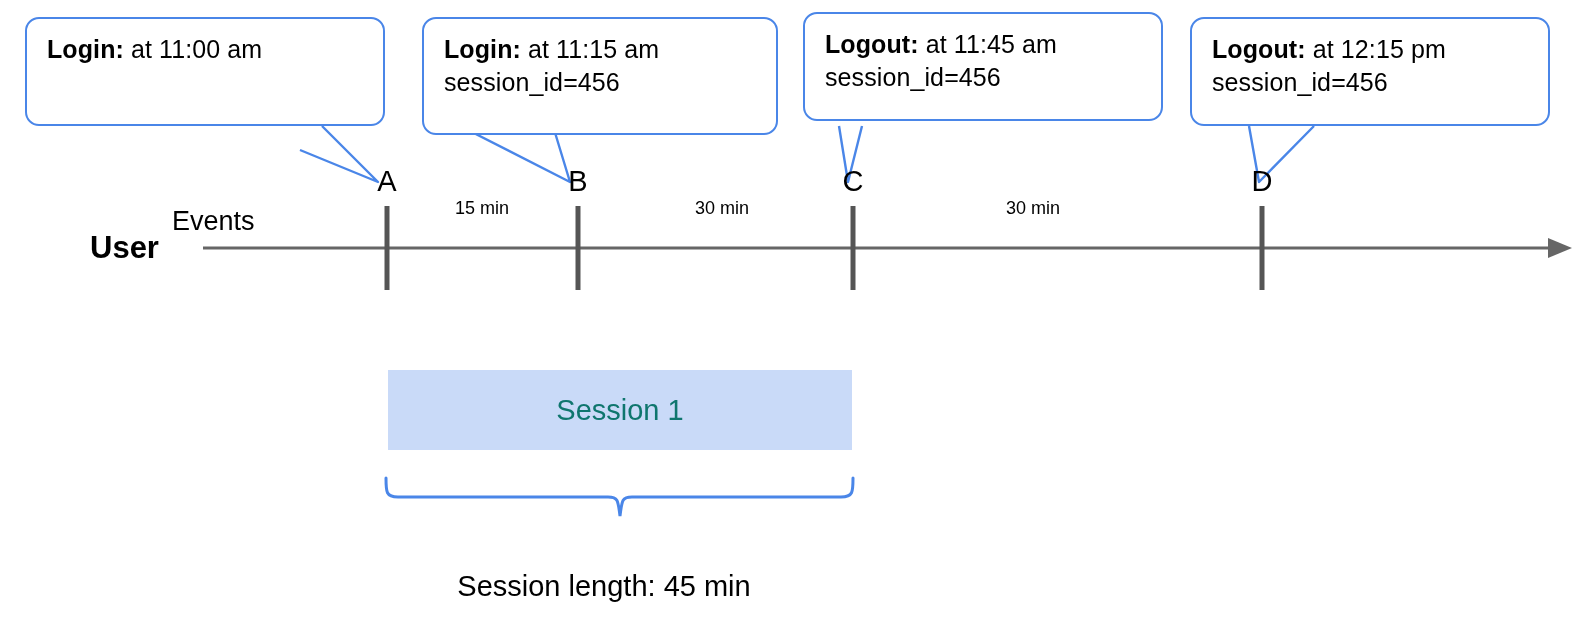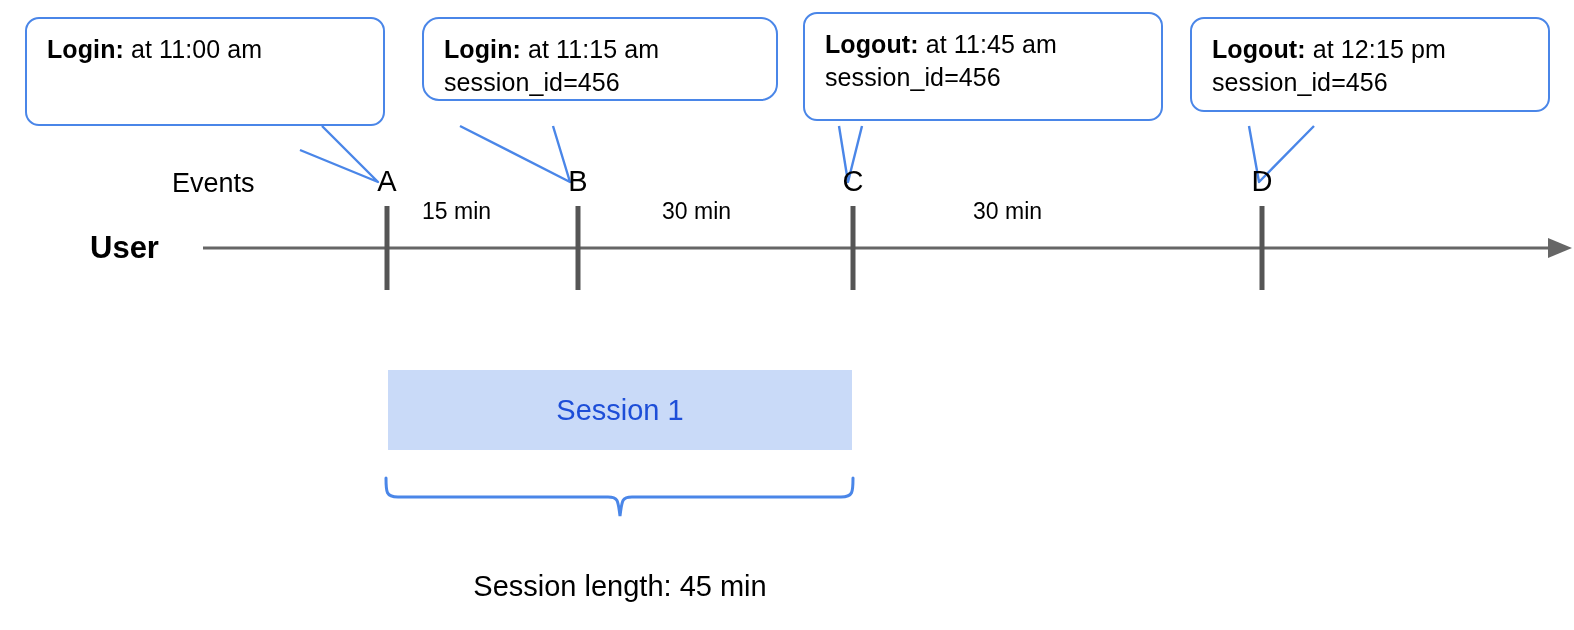--- a/index.html
+++ b/index.html
@@ -55,44 +55,46 @@
     font-size: 31px;
     white-space: nowrap;
     z-index: 2;
     font-weight: bold;
   }
   .events-label {
     position: absolute;
     font-size: 27px;
     white-space: nowrap;
     z-index: 2;
+    margin-top: 38px;
   }
   .tick-label {
     position: absolute;
     font-size: 29px;
     text-align: center;
     white-space: nowrap;
     z-index: 2;
   }
   .gap-label {
     position: absolute;
-    font-size: 23px;
+    font-size: 18px;
+    text-align: center;
     white-space: nowrap;
     z-index: 2;
   }
 
   
   .session-bar {
     position: absolute;
     display: flex;
     align-items: center;
     justify-content: center;
     background: #C9DAF8;
     font-size: 29px;
-    color: #1d4ed8;
+    color: #0f766e;
     z-index: 2;
   }
 
   
   .caption {
     position: absolute;
     font-size: 29px;
     white-space: nowrap;
     text-align: center;
     z-index: 2;
@@ -132,31 +134,31 @@
                C 622,500 622,497 632,497
                L 841,497
                C 853,497 853,492 853,478" fill="none" stroke="#4A86E8" stroke-width="3" stroke-linecap="round"></path>
     </g>
   </svg>
 
   <div class="callout" style="left:25px; top:17px; width:360px; height:109px;">
     <span class="ev-kind">Login:</span><span> at 11:00 am</span>
   </div>
 
-  <div class="callout" style="left:422px; top:17px; width:356px; height:84px;border-radius:17px;">
+  <div class="callout" style="left:422px; top:17px; width:356px; height:118px;">
     <span class="ev-kind">Login:</span><span> at 11:15 am</span>
     <span class="ev-line2">session_id=456</span>
   </div>
 
   <div class="callout" style="left:803px; top:12px; width:360px; height:109px;">
     <span class="ev-kind">Logout:</span><span> at 11:45 am</span>
     <span class="ev-line2">session_id=456</span>
   </div>
 
-  <div class="callout" style="left:1190px; top:17px; width:360px; height:95px;">
+  <div class="callout" style="left:1190px; top:17px; width:360px; height:109px;">
     <span class="ev-kind">Logout:</span><span> at 12:15 pm</span>
     <span class="ev-line2">session_id=456</span>
   </div>
 
   <div class="events-label" style="left:172px; top:168px;">Events</div>
 
   <div class="lane-label" style="left:90px; top:230px;">User</div>
 
   <div class="tick-label" style="left:367px; top:165px; width:40px;">A</div>
   <div class="tick-label" style="left:558px; top:165px; width:40px;">B</div>
@@ -164,15 +166,15 @@
   <div class="tick-label" style="left:1242px; top:165px; width:40px;">D</div>
 
   <div class="gap-label" style="left:422px; top:198px; width:120px;">15 min</div>
   <div class="gap-label" style="left:662px; top:198px; width:120px;">30 min</div>
   <div class="gap-label" style="left:973px; top:198px; width:120px;">30 min</div>
 
   <div class="session-bar" style="left:388px; top:370px; width:464px; height:80px;">
     <span>Session 1</span>
   </div>
 
-  <div class="caption" style="left:420px; top:570px; width:400px;text-align:center;">Session length: 45 min</div>
+  <div class="caption" style="left:404px; top:570px; width:400px;text-align:center;">Session length: 45 min</div>
 
 </div>
 
 </body></html>

